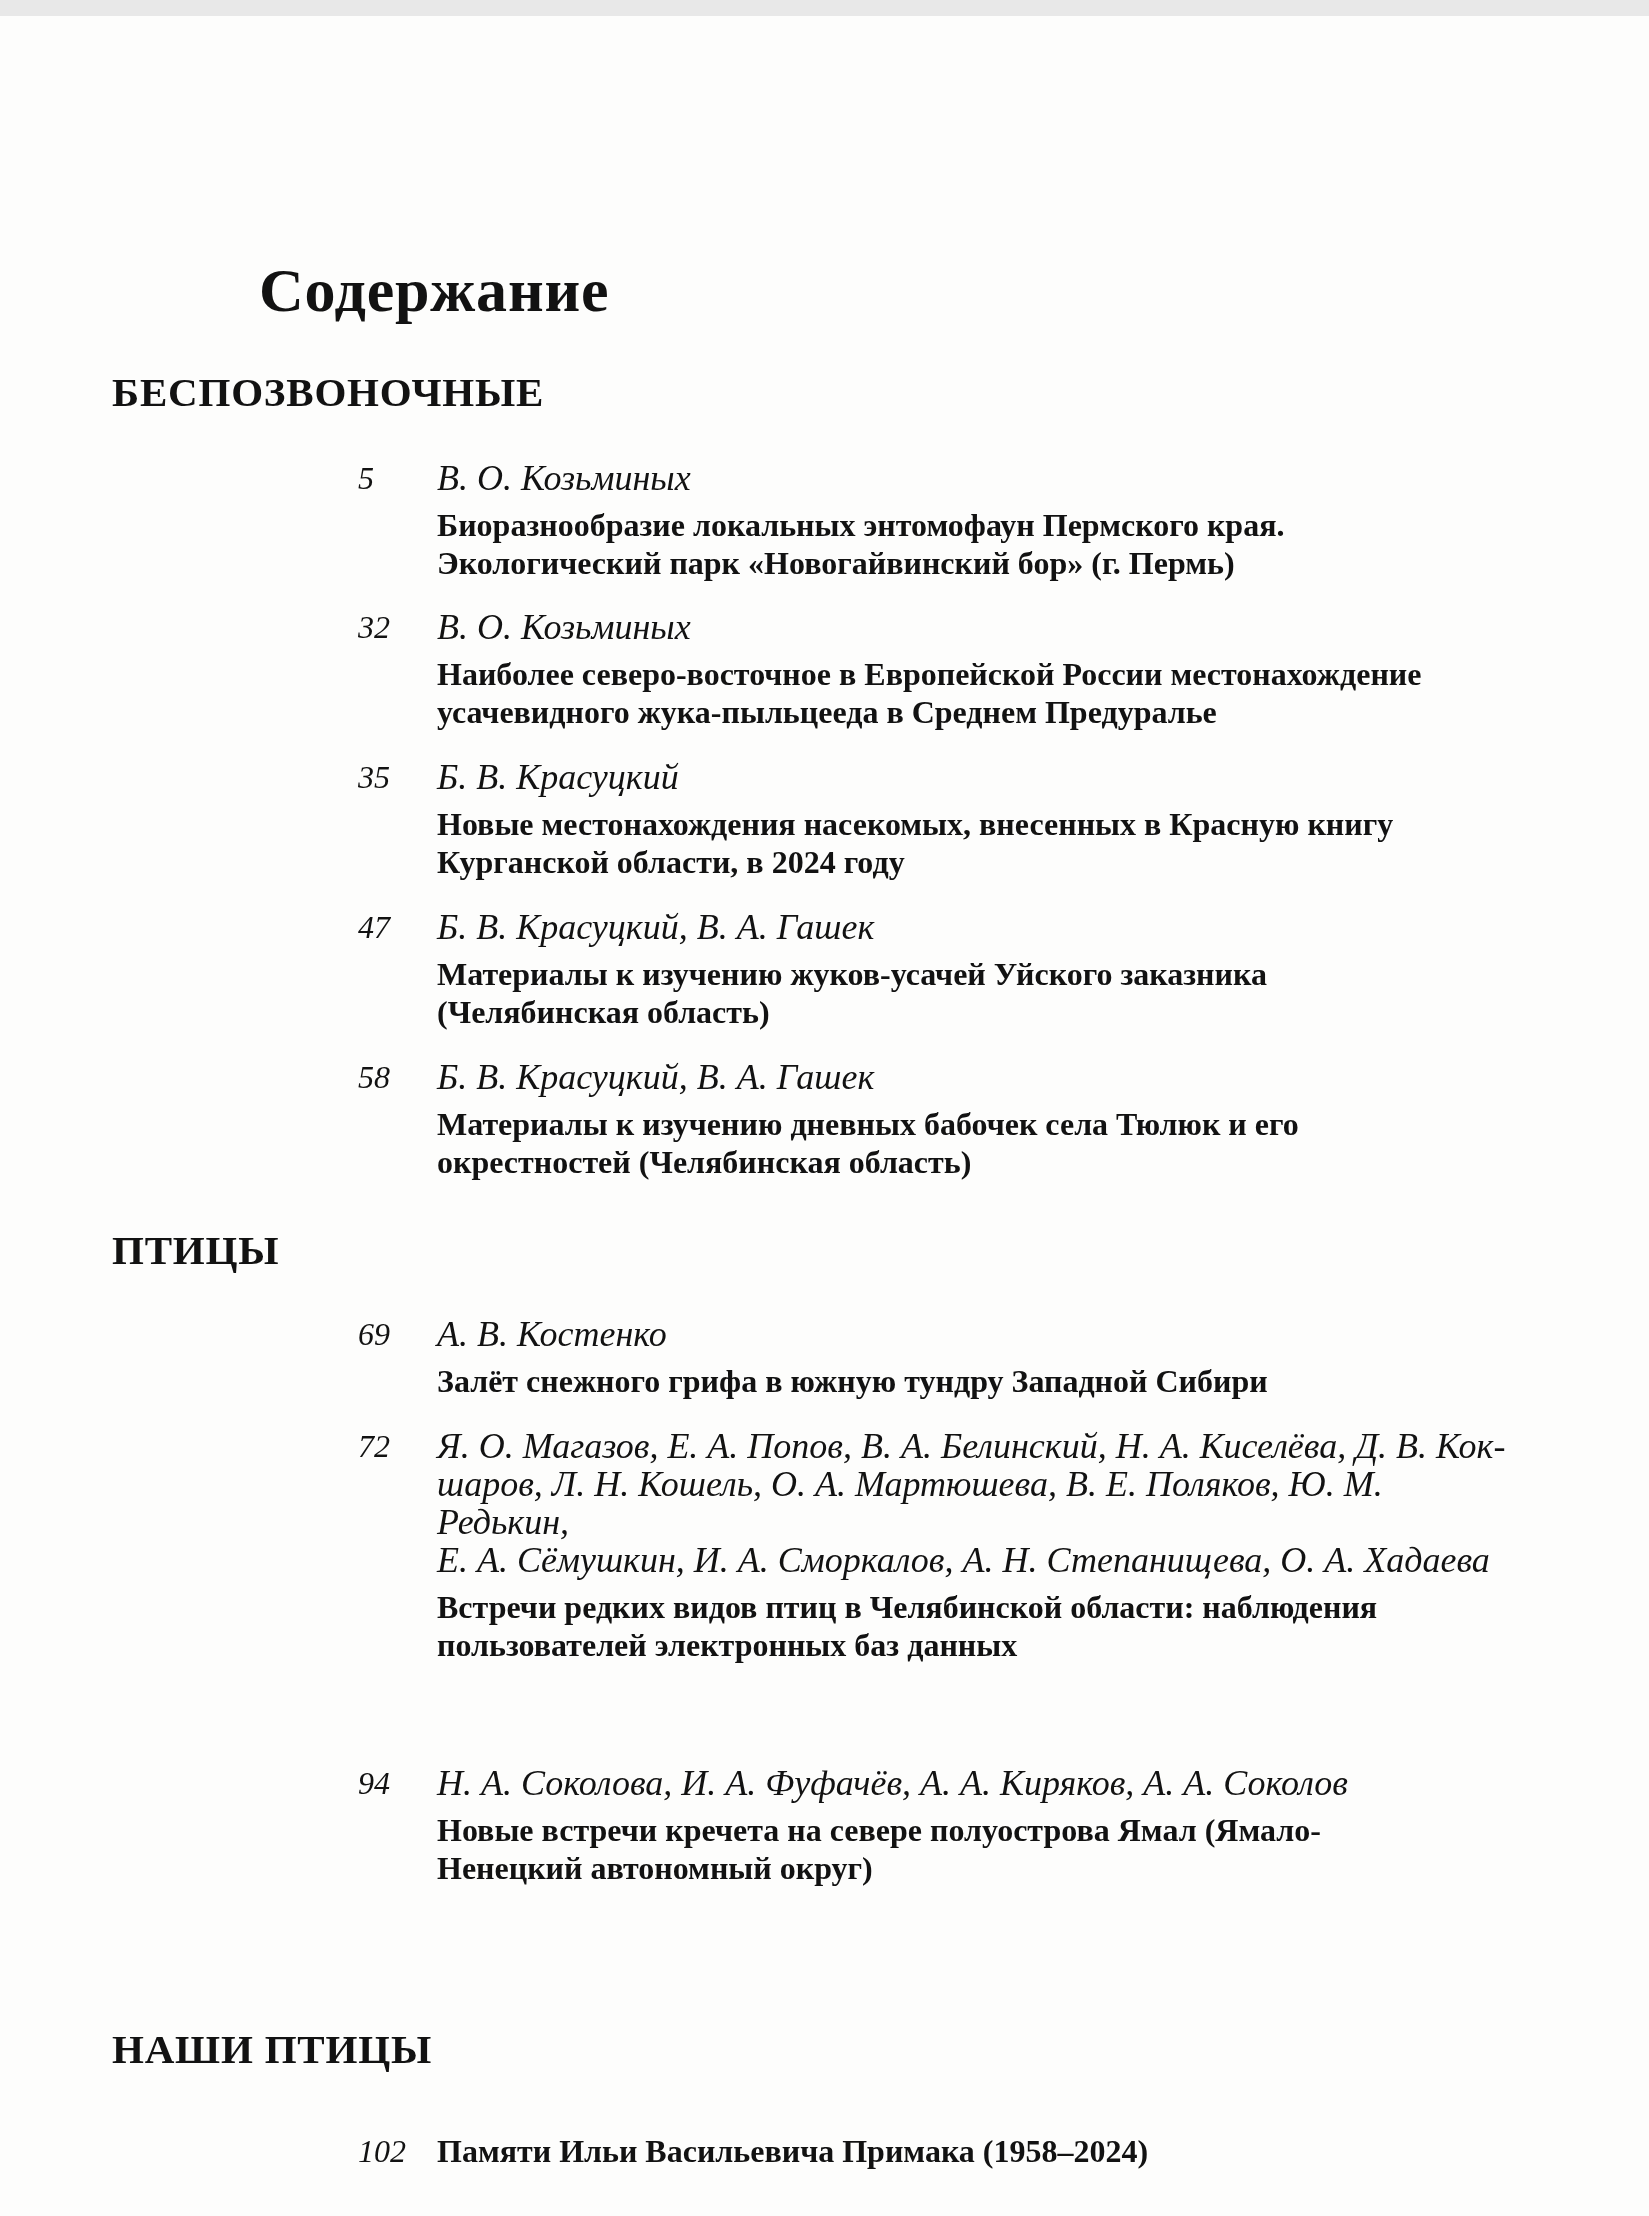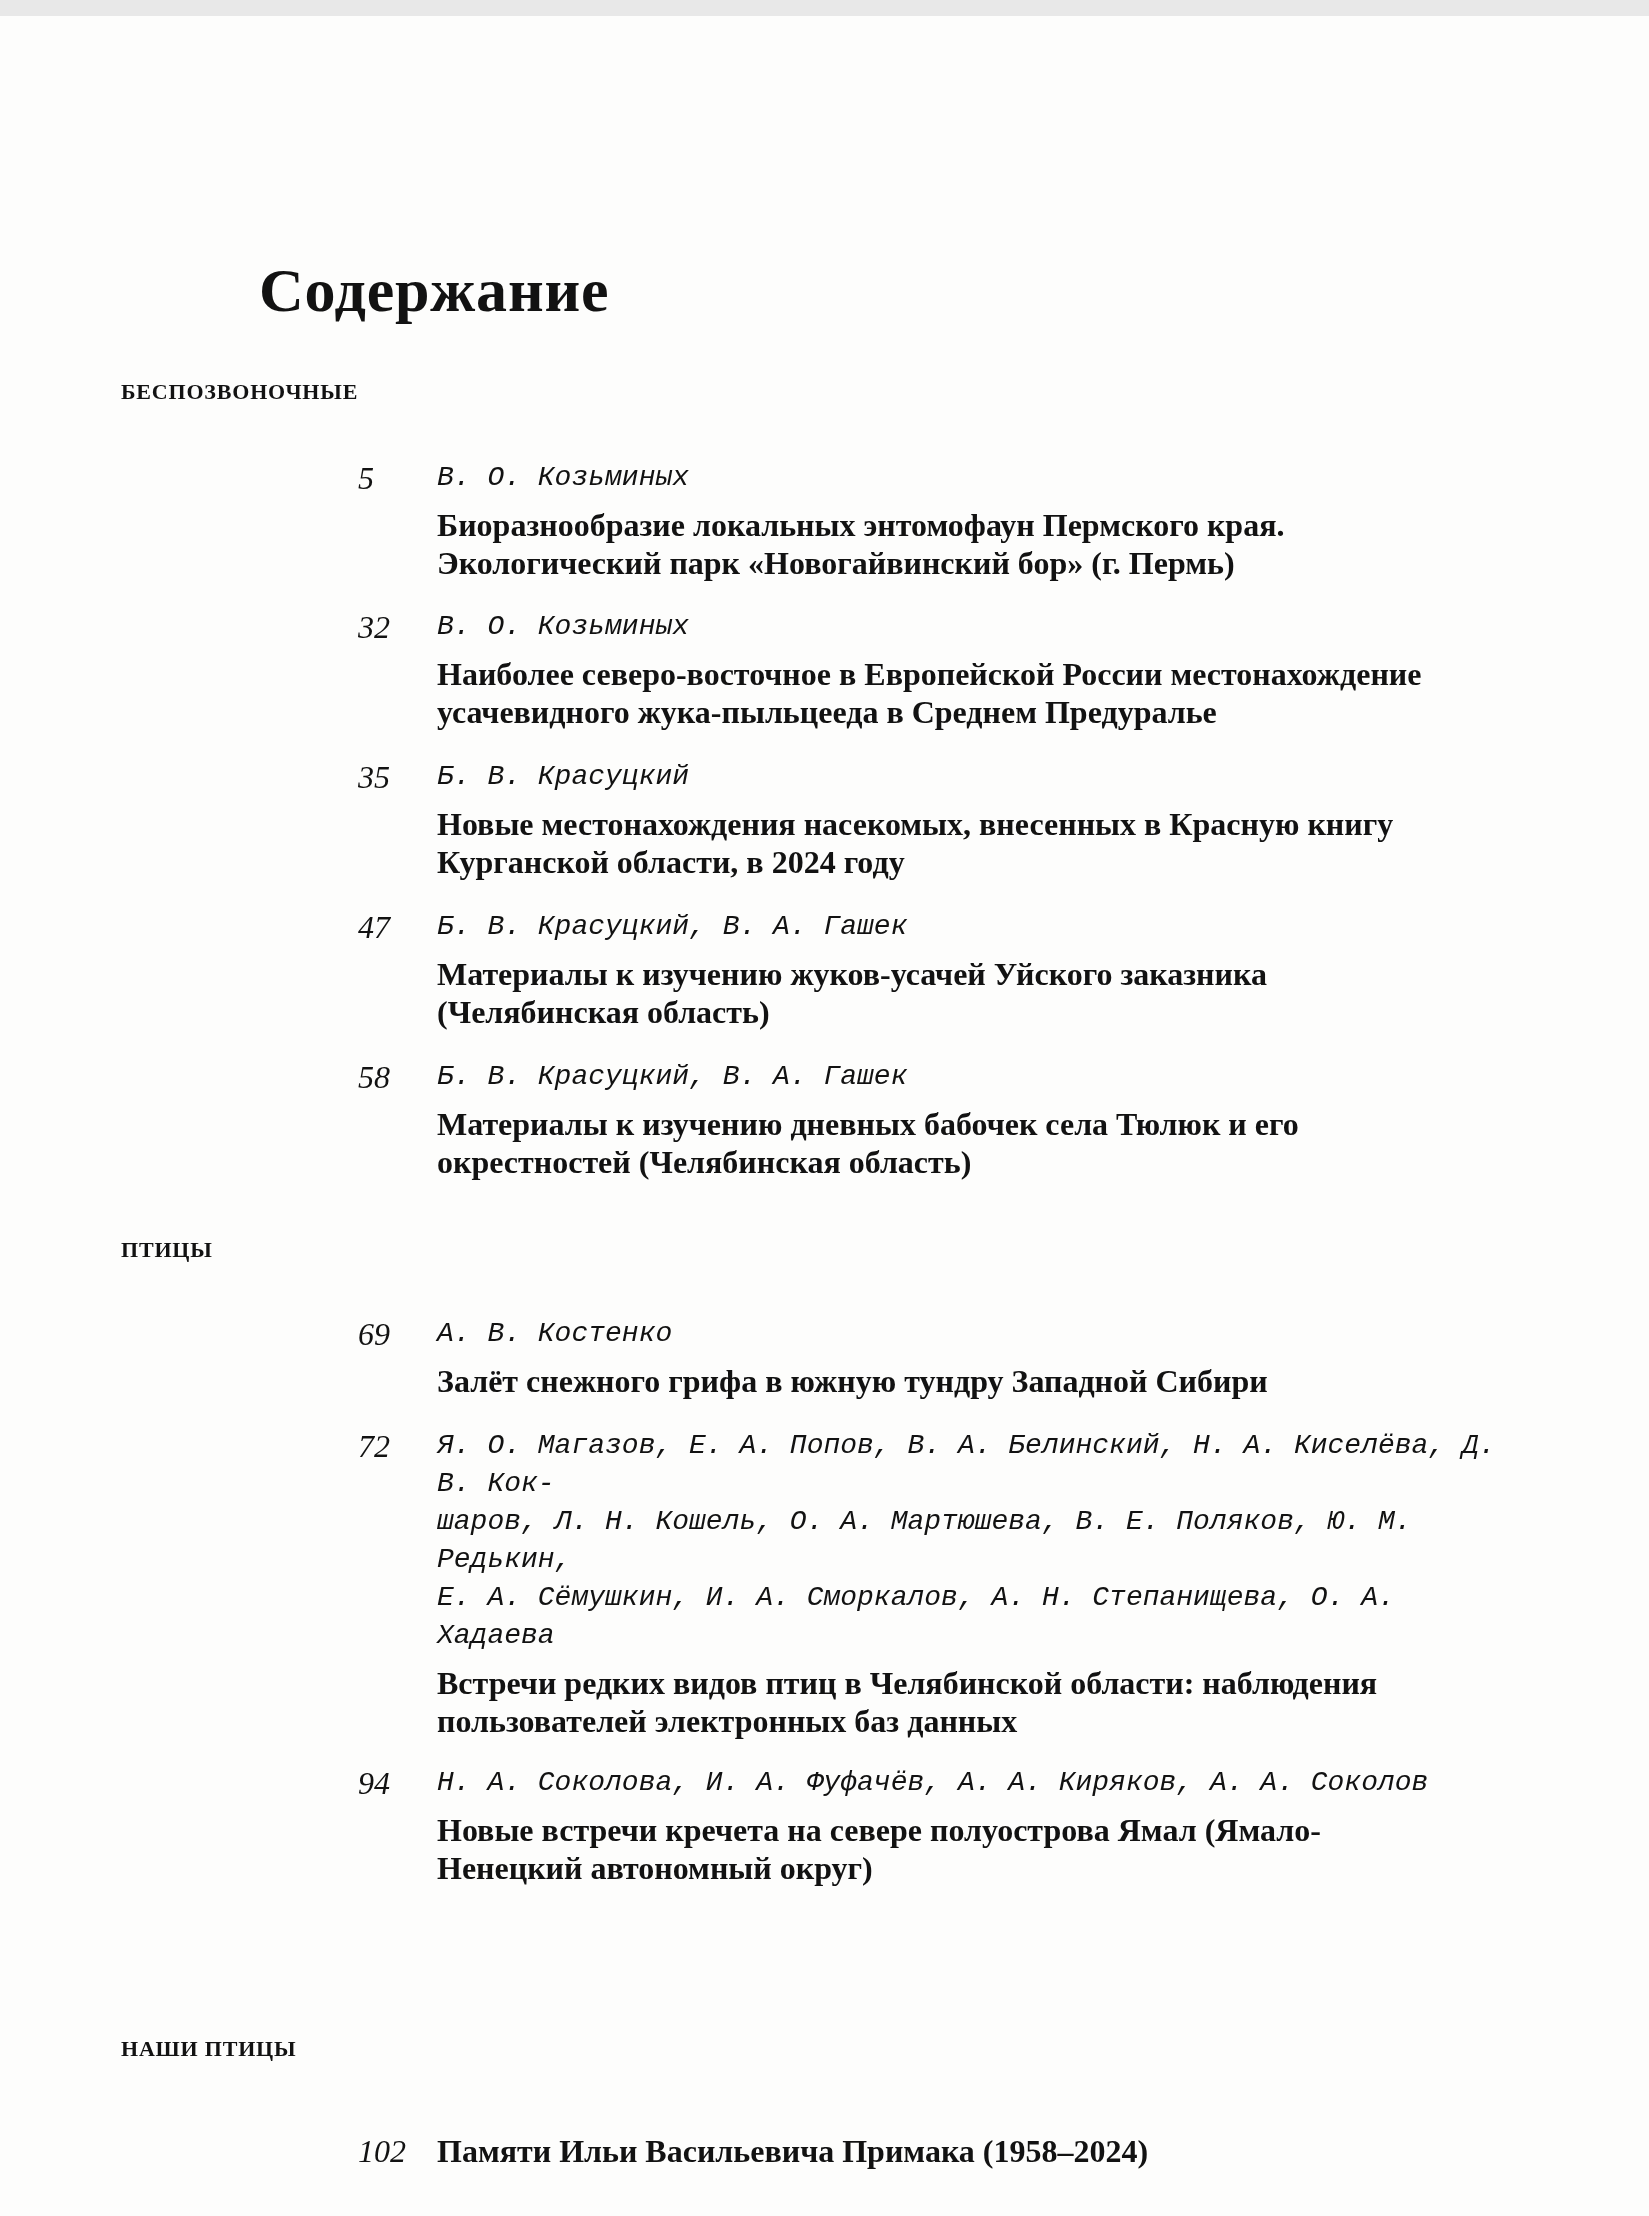--- a/index.html
+++ b/index.html
@@ -22,22 +22,22 @@
     left: 259px;
     top: 242px;
     font-size: 62px;
     font-weight: 700;
     line-height: 1.05;
     letter-spacing: 0.8px;
     white-space: nowrap;
   }
   .section-heading {
     position: absolute;
-    left: 121px;
-    font-size: 22px;
+    left: 112px;
+    font-size: 41px;
     font-weight: 700;
     line-height: 38px;
     letter-spacing: 0.8px;
     white-space: nowrap;
   }
   .entry {
     position: absolute;
     left: 358px;
     display: flex;
     align-items: flex-start;
@@ -46,26 +46,25 @@
     flex: 0 0 79px;
     width: 79px;
     font-size: 32px;
     line-height: 38px;
     font-style: italic;
   }
   .entry .body {
     width: 1079px;
   }
   .entry .authors {
-    font-size: 28px;
+    font-size: 36px;
     line-height: 38px;
     font-style: italic;
     white-space: pre-line;
     margin: 0 0 9.2px 0;
-    font-family: Liberation Mono, monospace;
   }
   .entry .title {
     font-size: 32px;
     line-height: 38px;
     font-weight: 700;
     white-space: pre-line;
   }
 </style>
 </head>
 <body>

